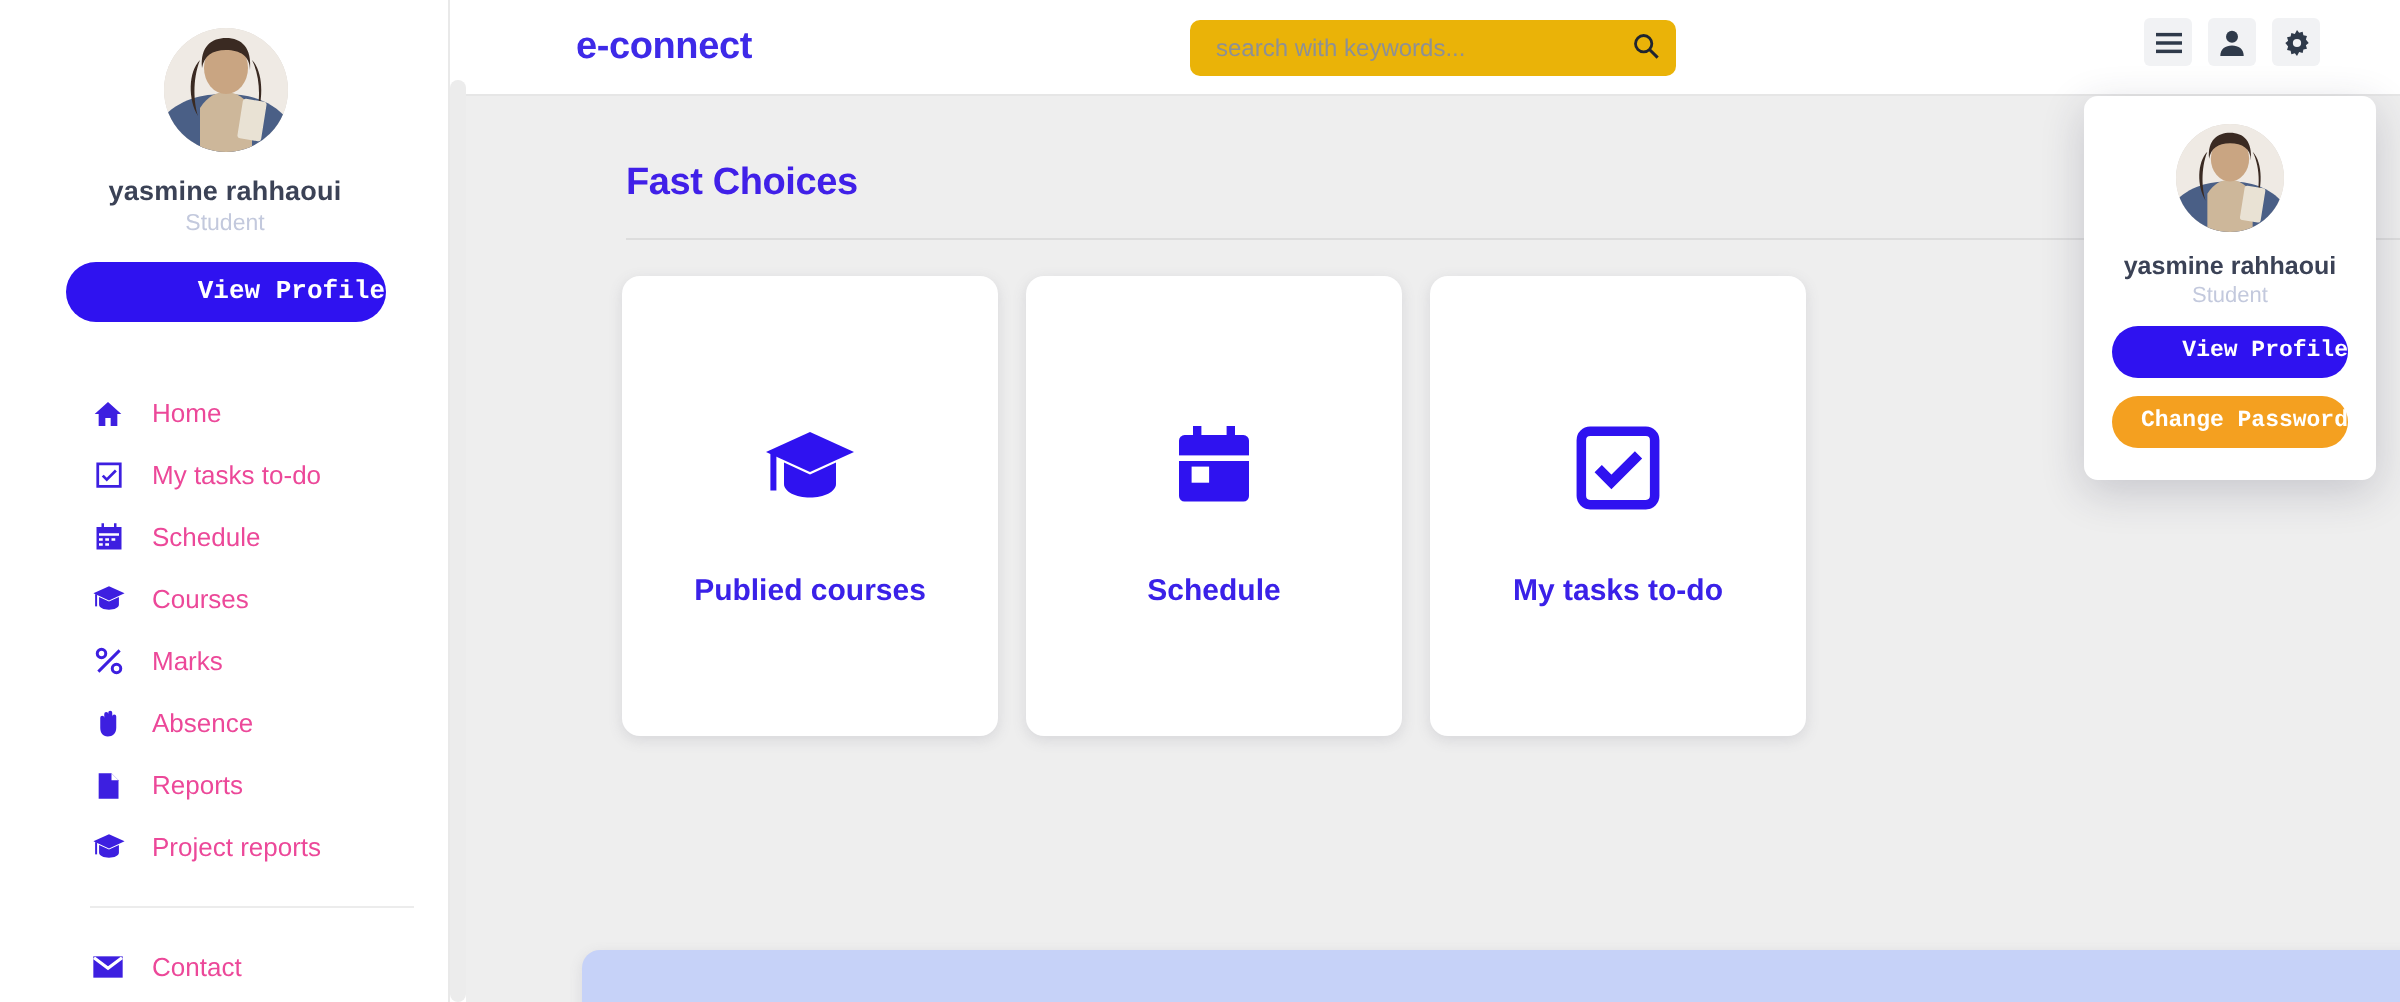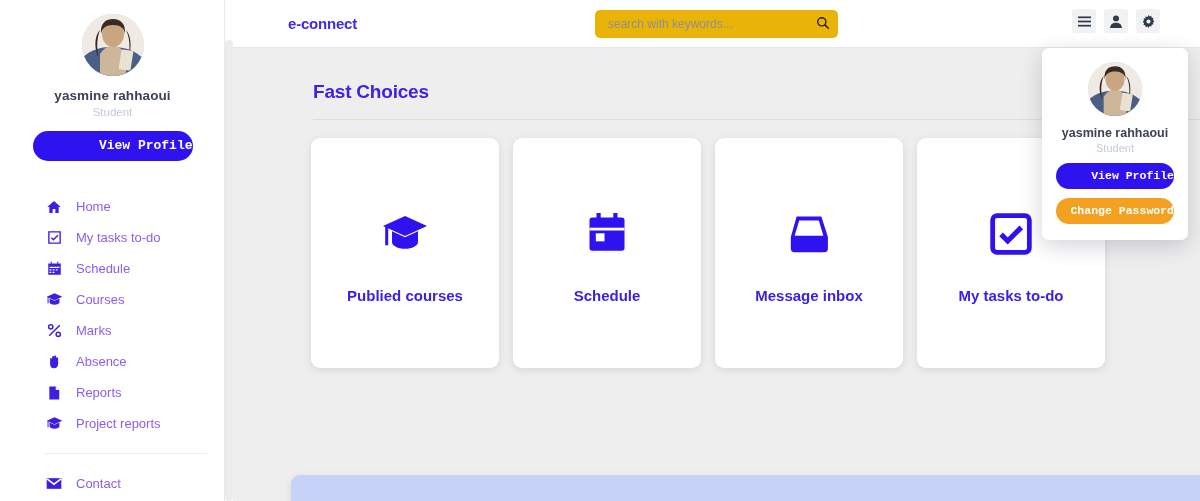--- a/index.html
+++ b/index.html
@@ -64,33 +64,33 @@
   .nav-item {
     display: flex; align-items: center;
     height: 31px; padding-left: 45px; cursor: pointer;
   }
   .nav-icon {
     width: 18px; height: 18px; margin-right: 13px;
     display: flex; align-items: center; justify-content: center;
     color: #3d1fe0; flex: 0 0 18px;
   }
   .nav-icon svg { display: block; fill: #3d1fe0; }
-  .nav-label { font-size: 13px; color: #8b5cf6; }
+  .nav-label { font-size: 13px; color: #ec4899; }
   .nav-sep { height: 1px; background: #ececec; margin: 14px 18px 14px 45px; }
 
   
   .main { position: relative; flex: 1 1 auto; height: 501px; background: #eeeeee; overflow: hidden; }
 
   .topbar {
     position: relative; height: 48px; background: #fff;
     border-bottom: 1px solid #e6e6e6;
     display: flex; align-items: center;
   }
   .brand {
-    margin-left: 55px; font-size: 15px; font-weight: 700;
+    margin-left: 55px; font-size: 19px; font-weight: 700;
     color: #3e2ae8; letter-spacing: -.2px;
   }
   .search-wrap {
     position: absolute; left: 362px; top: 10px;
     width: 243px; height: 28px;
     background: #eab308; border-radius: 5px;
     display: flex; align-items: center;
   }
   .search-input {
     flex: 1 1 auto; border: 0; outline: 0; background: transparent;
@@ -377,29 +377,20 @@
             <svg width="42" height="44" viewBox="0 0 24 24">
                 <path d="M6 0h2.4v4H6zM15.6 0H18v4h-2.4z"></path>
                 <rect x="2" y="2.6" width="20" height="19" rx="1.6"></rect>
                 <rect x="2" y="8.4" width="20" height="1.6" fill="#fff"></rect>
                 <rect x="5.6" y="11.6" width="5" height="4.6" fill="#fff"></rect>
               </svg>
           </div>
           <div class="card-label">Schedule</div>
         </div>
 
-        <div class="card">
-          <div class="card-icon">
-            <svg width="44" height="40" viewBox="0 0 24 22">
-                <path d="M5.2 1.4h13.6l3.6 11.2v6.4a2 2 0 01-2 2H4a2 2 0 01-2-2v-6.4z"></path>
-                <path d="M6.6 3.6h10.8l2.5 8.4H4.1z" fill="#fff"></path>
-              </svg>
-          </div>
-          <div class="card-label">Message inbox</div>
-        </div>
 
         <div class="card">
           <div class="card-icon">
             <svg width="44" height="44" viewBox="0 0 24 24">
                 <rect x="2" y="2" width="20" height="20" rx="2.4" fill="none" stroke="#2f12f0" stroke-width="2.6"></rect>
                 <path d="M6.6 12.2 l3.6 3.6 L17.6 8.4" fill="none" stroke="#2f12f0" stroke-width="2.8"></path>
               </svg>
           </div>
           <div class="card-label">My tasks to-do</div>
         </div>

